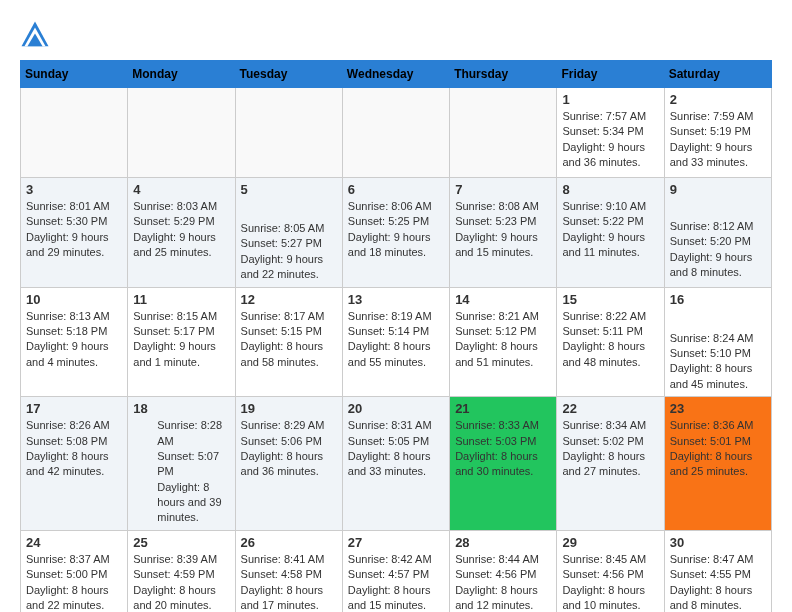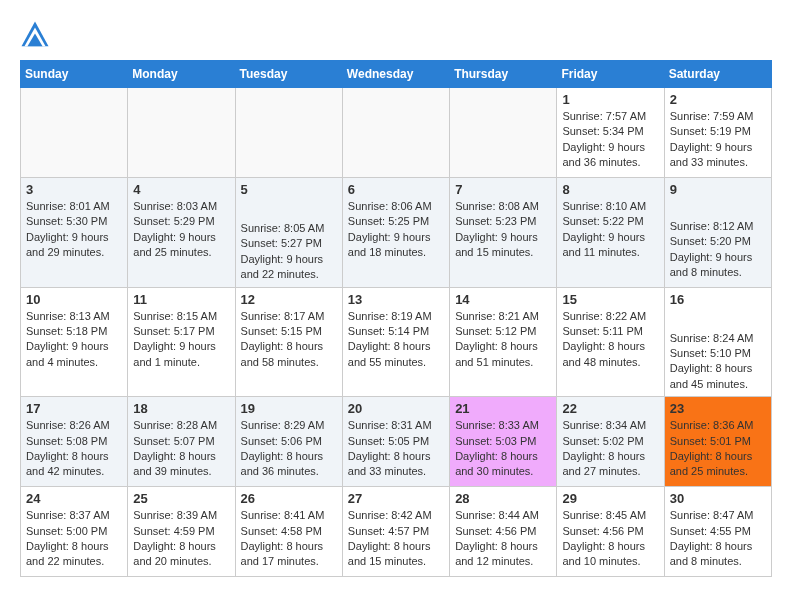--- a/index.html
+++ b/index.html
@@ -44,21 +44,21 @@
       font-size: 16px;
       color: #555;
     }
     .calendar {
       width: 100%;
       border-collapse: collapse;
       font-size: 11px;
     }
     .calendar th {
       background-color: #2a7fd4;
-      color: #ffffff;
+      color: #000000;
       padding: 6px 4px;
       text-align: left;
       font-size: 12px;
       font-weight: bold;
       border: 1px solid #2a7fd4;
     }
     .calendar td {
       border: 1px solid #ccc;
       vertical-align: top;
       padding: 4px 5px;
@@ -165,21 +165,21 @@
 Daylight: 9 hours and 18 minutes.</div>
         </td>
         <td style="background: rgb(240, 244, 248);">
           <span class="day-number">7</span>
           <div class="day-info" style="white-space: pre-line;">Sunrise: 8:08 AM
 Sunset: 5:23 PM
 Daylight: 9 hours and 15 minutes.</div>
         </td>
         <td style="background: rgb(240, 244, 248);">
           <span class="day-number">8</span>
-          <div class="day-info" style="white-space: pre-line;">Sunrise: 8:10 AM
+          <div class="day-info" style="white-space: pre-line;">Sunrise: 9:10 AM
 Sunset: 5:22 PM
 Daylight: 9 hours and 11 minutes.</div>
         </td>
         <td style="background: rgb(240, 244, 248);">
           <span class="day-number">9</span>
           <div class="day-info" style="white-space: pre-line; margin-top: 22px;">Sunrise: 8:12 AM
 Sunset: 5:20 PM
 Daylight: 9 hours and 8 minutes.</div>
         </td>
       </tr>
@@ -229,37 +229,37 @@
       </tr>
       <tr>
         <td style="background: rgb(240, 244, 248);">
           <span class="day-number">17</span>
           <div class="day-info" style="white-space: pre-line;">Sunrise: 8:26 AM
 Sunset: 5:08 PM
 Daylight: 8 hours and 42 minutes.</div>
         </td>
         <td style="background: rgb(240, 244, 248);">
           <span class="day-number">18</span>
-          <div class="day-info" style="white-space: pre-line;">Sunrise: 8:28 AM
+          <div class="day-info" style="white-space: pre-line; margin-left: 24px;">Sunrise: 8:28 AM
 Sunset: 5:07 PM
 Daylight: 8 hours and 39 minutes.</div>
         </td>
         <td style="background: rgb(240, 244, 248);">
           <span class="day-number">19</span>
           <div class="day-info" style="white-space: pre-line;">Sunrise: 8:29 AM
 Sunset: 5:06 PM
 Daylight: 8 hours and 36 minutes.</div>
         </td>
         <td style="background: rgb(240, 244, 248);">
           <span class="day-number">20</span>
           <div class="day-info" style="white-space: pre-line;">Sunrise: 8:31 AM
 Sunset: 5:05 PM
 Daylight: 8 hours and 33 minutes.</div>
         </td>
-        <td style="background: #f0abfc;">
+        <td style="background: #22c55e;">
           <span class="day-number">21</span>
           <div class="day-info" style="white-space: pre-line;">Sunrise: 8:33 AM
 Sunset: 5:03 PM
 Daylight: 8 hours and 30 minutes.</div>
         </td>
         <td style="background: rgb(240, 244, 248);">
           <span class="day-number">22</span>
           <div class="day-info" style="white-space: pre-line;">Sunrise: 8:34 AM
 Sunset: 5:02 PM
 Daylight: 8 hours and 27 minutes.</div>

